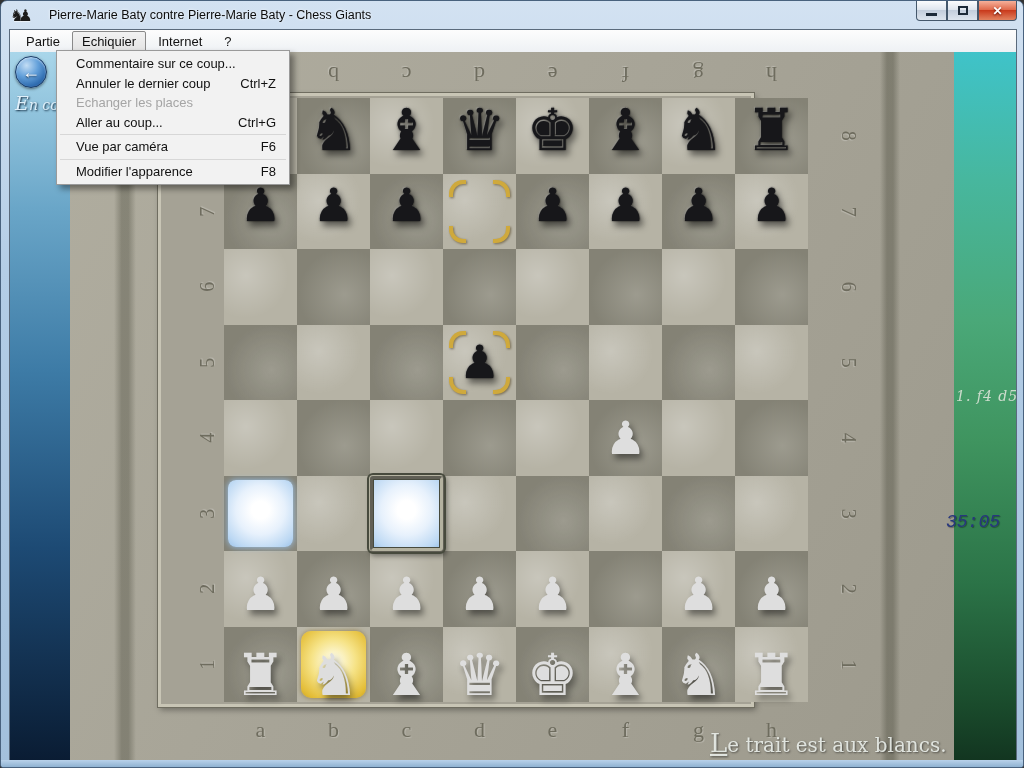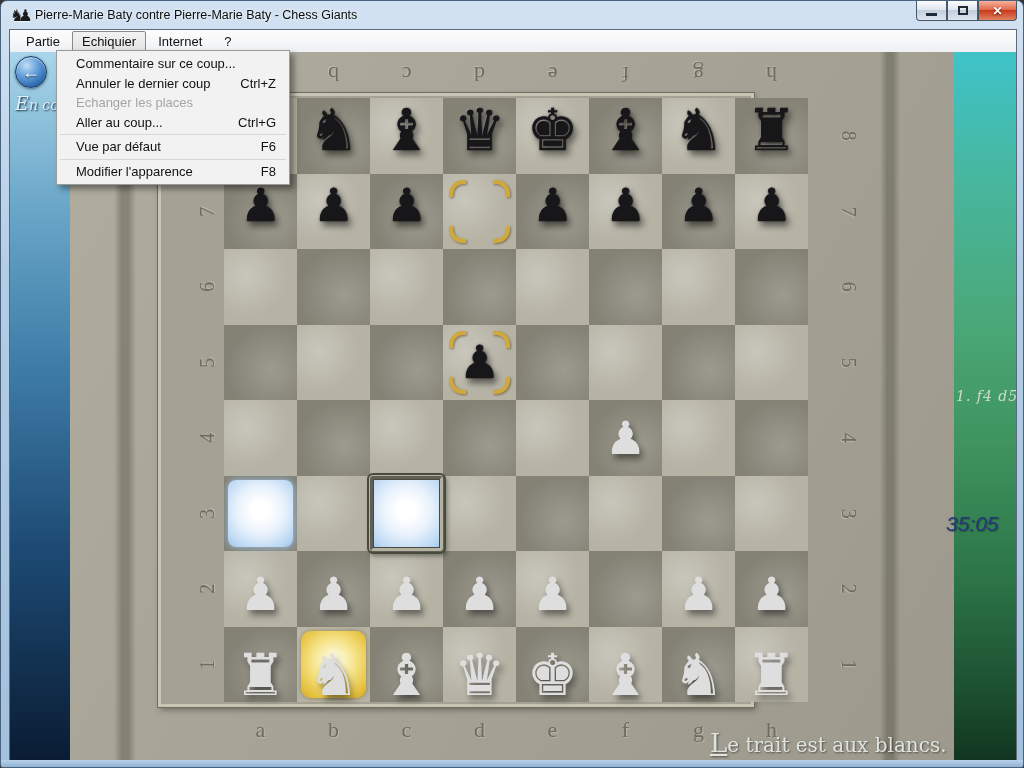--- a/index.html
+++ b/index.html
@@ -6,21 +6,21 @@
   html,body { width:1024px; height:768px; overflow:hidden; background:#333;
               font-family:"Liberation Sans", sans-serif; }
 
   
   #window { position:relative; width:1024px; height:768px;
             background:linear-gradient(180deg,#d3e2f2 0%,#b4cde6 35%,#a3c0dc 100%);
             border-radius:7px 7px 3px 3px; border:1px solid #49627e; }
   #titlebar { position:absolute; left:0; top:0; width:100%; height:28px; }
   #title-icon { position:absolute; left:9px; top:5px; font-size:16px; color:#1b1b1b;
                 text-shadow:0 1px 1px rgba(255,255,255,.6); letter-spacing:-6px; }
-  #title-text { position:absolute; left:34px; top:7px; font-size:12.5px; color:#0c0c0c;
+  #title-text { position:absolute; left:48px; top:7px; font-size:12.5px; color:#0c0c0c;
                 text-shadow:0 0 3px rgba(255,255,255,.9); }
   .capbtn { position:absolute; top:0; height:20px; border:1px solid #45586c; border-top:none;
             display:flex; align-items:center; justify-content:center; }
   #btn-min  { left:915px; width:31px; border-radius:0 0 0 4px;
               background:linear-gradient(180deg,#fbfcfd,#dfe6ee 45%,#c3cedc 50%,#dde5ee); }
   #btn-max  { left:946px; width:31px;
               background:linear-gradient(180deg,#fbfcfd,#dfe6ee 45%,#c3cedc 50%,#dde5ee); }
   #btn-close{ left:977px; width:39px; border-radius:0 0 4px 0; color:#fff; font-weight:bold;
               font-size:12px; text-shadow:0 1px 2px #5e0f05;
               background:linear-gradient(180deg,#f5b09a,#e06b4d 45%,#c93b1d 50%,#e2825f); }
@@ -115,21 +115,21 @@
   .lean-dn2  { transform:translateY(11px); }
 
   
   #right-strip { position:absolute; left:944px; top:0; width:62px; height:709px;
       background:linear-gradient(180deg,#3fc3c9 0%,#47b79e 18%,#4aاء 0%, #4aa878 38%,#3f945f 55%,#2b7347 75%,#1a4b2c 92%,#123520 100%); }
   #right-strip { background:linear-gradient(180deg,#3fc3c9 0%,#47b79e 18%,#4aa878 38%,#3f945f 55%,#2b7347 75%,#1a4b2c 92%,#123520 100%); }
   #move-list { position:absolute; left:946px; top:336px; width:60px;
       font-family:"DejaVu Serif", serif; font-style:italic; font-size:14px;
       color:rgba(228,232,222,.85); letter-spacing:1px; white-space:nowrap; }
   #clock { position:absolute; left:936px; top:460px; width:72px;
-      font-family:Liberation Sans, sans-serif; font-style:italic; font-size:21px;
+      font-family:Liberation Mono, monospace; font-style:italic; font-size:18px;
       color:#27377e; text-shadow:1px 1px 1px rgba(0,0,0,.35); }
   #turn-message { position:absolute; left:700px; top:676px; width:300px; 
       font-family:"DejaVu Serif", serif; font-size:20px;
       color:rgba(238,242,238,.88); text-shadow:1px 1px 2px rgba(0,0,0,.5); }
   #turn-message::first-letter { font-size:26px; text-decoration:underline; }
 
   
   #context-menu { position:absolute; left:55px; top:49px; width:234px; z-index:60;
       background:#f2f2f2; border:1px solid #9a9a9a; padding:3px 1px;
       box-shadow:4px 4px 6px rgba(0,0,0,.4); font-size:13px; }
@@ -350,21 +350,21 @@
       <div class="menu-item disabled">
         <span>Echanger les places</span>
         <span class="shortcut"></span>
       </div>
       <div class="menu-item">
         <span>Aller au coup...</span>
         <span class="shortcut">Ctrl+G</span>
       </div>
       <div class="menu-sep"></div>
       <div class="menu-item">
-        <span>Vue par défaut</span>
+        <span>Vue par caméra</span>
         <span class="shortcut">F6</span>
       </div>
       <div class="menu-sep"></div>
       <div class="menu-item">
         <span>Modifier l'apparence</span>
         <span class="shortcut">F8</span>
       </div>
     </div>
   <div id="bottom-edge"></div>
 </div>

